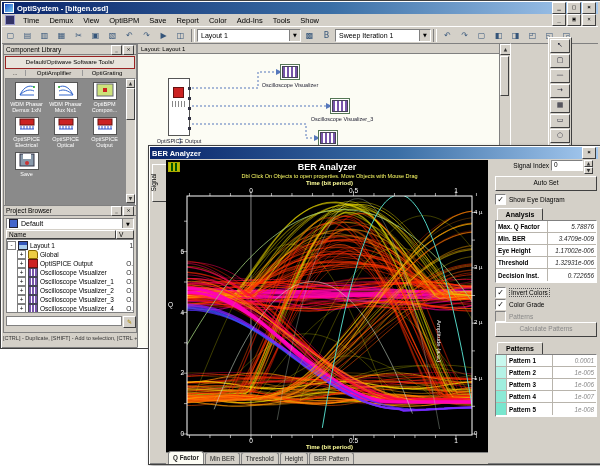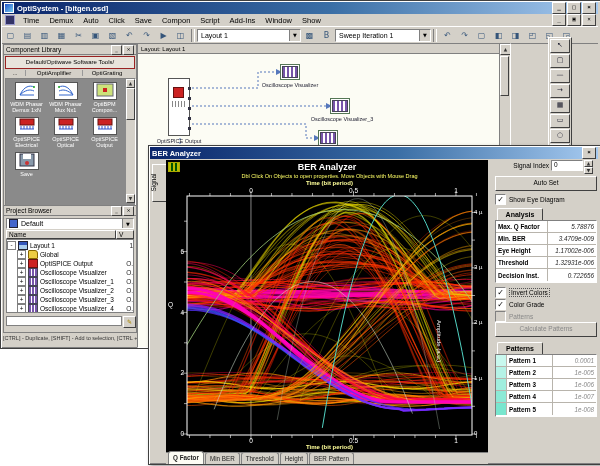--- a/index.html
+++ b/index.html
@@ -71,27 +71,27 @@
         <div class="wbtn">_</div>
         <div class="wbtn">□</div>
         <div class="wbtn">×</div>
       </div>
     </div>
 
     <div class="t" style="left:1px;top:13px;width:596px;height:12px;display:flex;align-items:center;">
       <div style="width:8px;height:8px;background:#336;border:1px solid #99c;margin:0 3px;"></div>
       <span class="menu-item">Time</span>
       <span class="menu-item">Demux</span>
-      <span class="menu-item">Auto</span>
-      <span class="menu-item">Click</span>
+      <span class="menu-item">View</span>
+      <span class="menu-item">OptiBPM</span>
       <span class="menu-item">Save</span>
-      <span class="menu-item">Compon</span>
-      <span class="menu-item">Script</span>
+      <span class="menu-item">Report</span>
+      <span class="menu-item">Color</span>
       <span class="menu-item">Add-Ins</span>
-      <span class="menu-item">Window</span>
+      <span class="menu-item">Tools</span>
       <span class="menu-item">Show</span>
       <div style="margin-left:auto;display:flex;margin-right:2px;">
         <div class="wbtn">_</div>
         <div class="wbtn">▣</div>
         <div class="wbtn">×</div>
       </div>
     </div>
 
     <div class="t" style="left:1px;top:25px;width:596px;height:16px;display:flex;align-items:center;border-top:1px solid #fff;border-bottom:1px solid #808080;">
       <div style="display:flex;align-items:center;">

